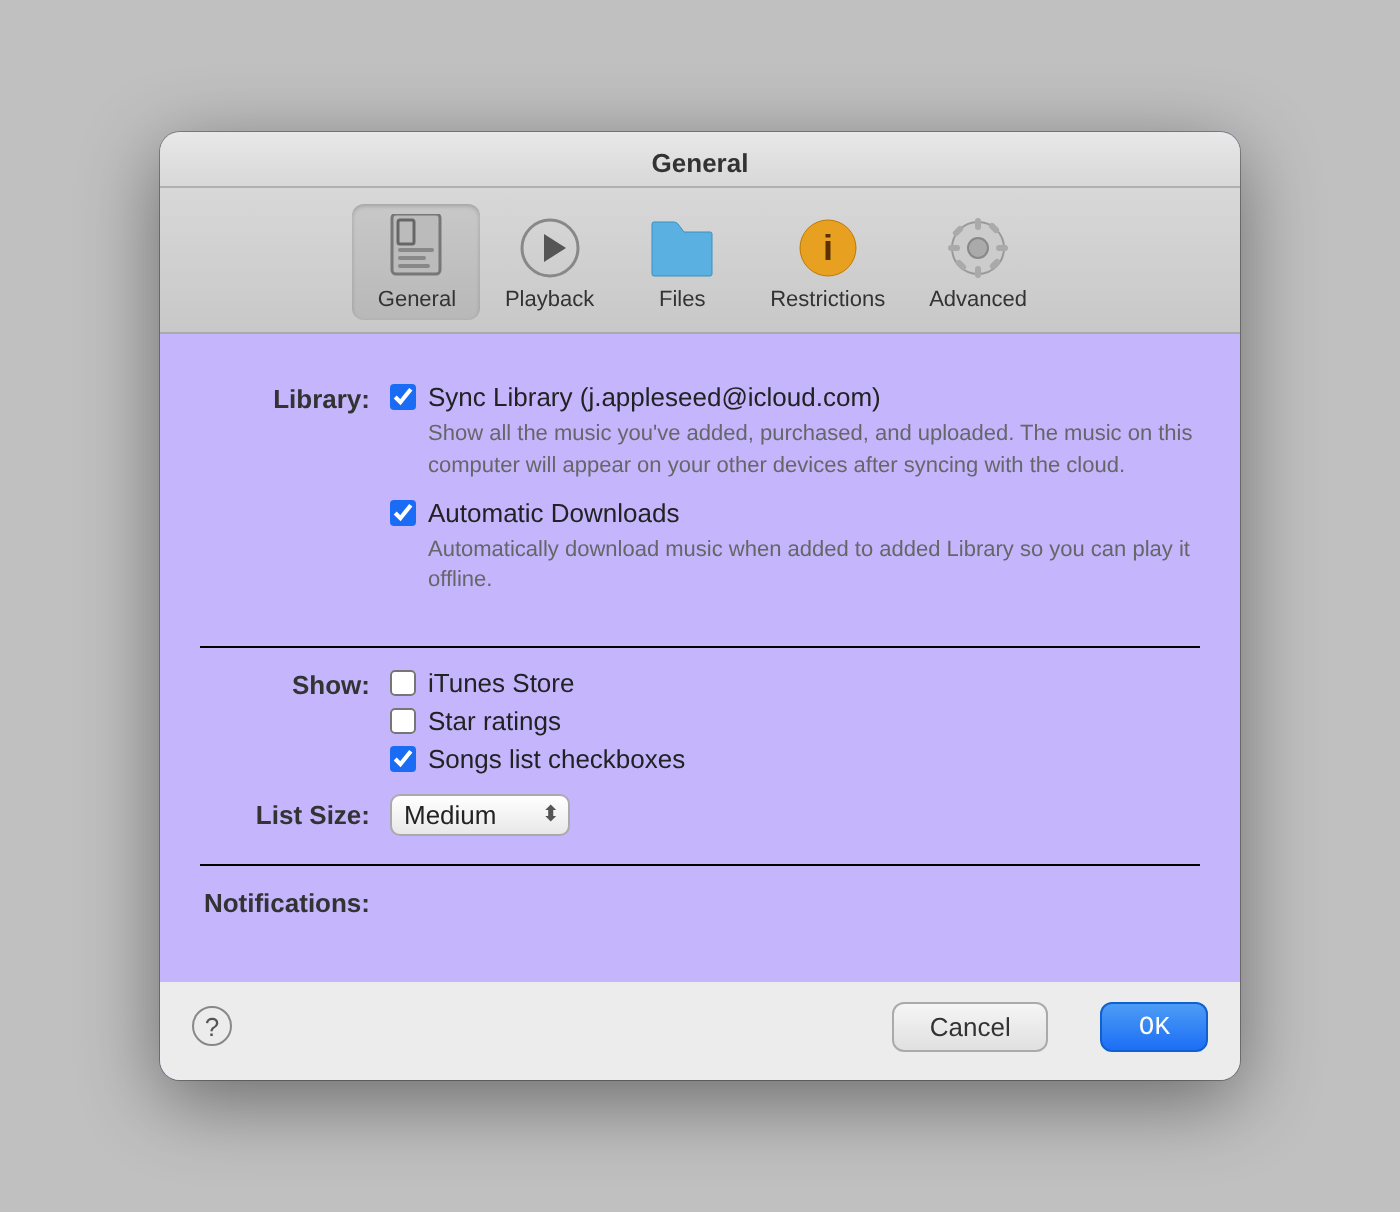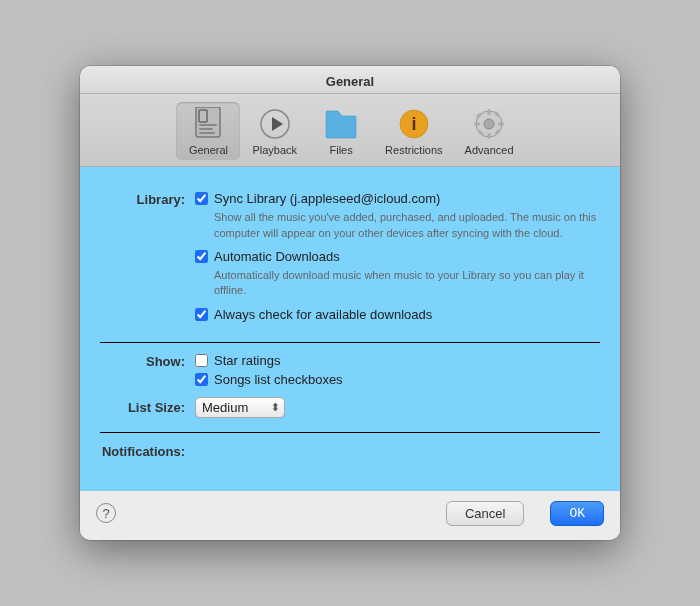--- a/index.html
+++ b/index.html
@@ -9,21 +9,21 @@
       display: flex;
       align-items: center;
       justify-content: center;
       width: 700px;
       height: 606px;
       font-family: -apple-system, BlinkMacSystemFont, "Helvetica Neue", Helvetica, Arial, sans-serif;
     }
 
     .window {
       width: 540px;
-      background: #7dd3fc;
+      background: #c4b5fd;
       border-radius: 10px;
       box-shadow: 0 10px 40px rgba(0,0,0,0.45), 0 0 0 0.5px rgba(0,0,0,0.3);
       overflow: hidden;
     }
 
     .title-bar {
       background: linear-gradient(to bottom, #e8e8e8, #d8d8d8);
       text-align: center;
       padding: 8px 0 4px;
       font-size: 13px;
@@ -295,34 +295,34 @@
           <div class="checkbox-row">
             <input type="checkbox" id="syncLibrary" checked="" style="">
             <label class="checkbox-label" for="syncLibrary">Sync Library (j.appleseed@icloud.com)</label>
           </div>
           <p class="description-text">Show all the music you've added, purchased, and uploaded. The music on this computer will appear on your other devices after syncing with the cloud.</p>
 
           <div class="checkbox-row">
             <input type="checkbox" id="autoDownloads" checked="" style="">
             <label class="checkbox-label" for="autoDownloads">Automatic Downloads</label>
           </div>
-          <p class="description-text">Automatically download music when music to your Library so you can play it offline.</p>
-
-          <div class="checkbox-row">
-            <input type="checkbox" id="alwaysCheck" checked="" style="">
-            <label class="checkbox-label" for="alwaysCheck">Always check for available downloads</label>
-          </div>
+          <p class="description-text">Automatically download music when added to added Library so you can play it offline.</p>
+
         </div>
       </div>
     </div>
 
     <div class="section">
       <div class="row">
         <div class="row-label">Show:</div>
         <div class="row-content">
+          <div class="checkbox-row">
+            <input type="checkbox" id="itunesStore" style="">
+            <label class="checkbox-label" for="itunesStore">iTunes Store</label>
+          </div>
           <div class="checkbox-row">
             <input type="checkbox" id="starRatings" style="">
             <label class="checkbox-label" for="starRatings">Star ratings</label>
           </div>
           <div class="checkbox-row">
             <input type="checkbox" id="songsListCheckboxes" checked="" style="">
             <label class="checkbox-label" for="songsListCheckboxes">Songs list checkboxes</label>
           </div>
         </div>
       </div>

